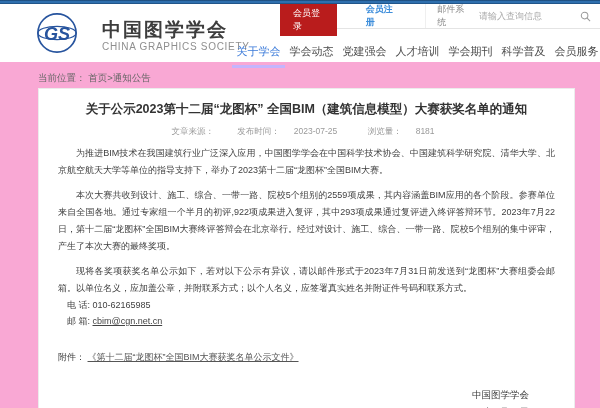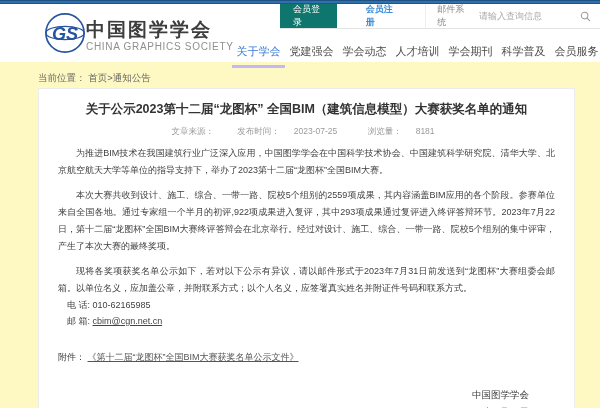--- a/index.html
+++ b/index.html
@@ -4,40 +4,40 @@
 <style>
   * { margin:0; padding:0; box-sizing:border-box; }
   html,body { width:600px; height:408px; overflow:hidden; background:#fff;
               font-family:"Liberation Sans","DejaVu Sans",sans-serif; }
 
   .top-strip { height:4px;
     background:linear-gradient(180deg,#16406b 0%,#2e6fae 35%,#2e6fae 72%,#16406b 100%); }
 
   .header { position:relative; height:58px; background:#fff; }
 
-  .logo { position:absolute; left:44px; top:8px; display:flex; align-items:center; gap:0; cursor:pointer; }
+  .logo { position:absolute; left:36px; top:8px; display:flex; align-items:center; gap:24px; cursor:pointer; }
   .logo-txt { display:flex; flex-direction:column; }
   .logo-cn { font-size:19px; font-weight:bold; color:#3d3d3d; letter-spacing:2px; line-height:22px; }
   .logo-en { font-size:10px; color:#8f8f8f; letter-spacing:0.7px; }
 
   .topbar { position:absolute; left:280px; right:0; top:0; height:25px;
             display:flex; align-items:stretch; border-bottom:1px solid #e4e4e4; font-size:9px; }
-  .tb-login { background:#0f766e; color:#fff; display:flex; align-items:center; padding:8px 13px; cursor:pointer; }
+  .tb-login { background:#b91c1c; color:#fff; display:flex; align-items:center; padding:16px 13px; cursor:pointer; }
   .tb-register { color:#3e8edb; display:flex; align-items:center; padding:0 29px; border-right:1px solid #efefef; cursor:pointer;font-weight:bold; }
   .tb-mail { color:#8a8a8a; display:flex; align-items:center; padding:1px 11px; cursor:pointer; }
   .tb-search-input { border:none; outline:none; background:transparent; width:92px; font-size:9px; color:#666; }
   .tb-search-input::placeholder { color:#a9a9a9; }
   .tb-search-icon { width:34px; display:flex; align-items:center; justify-content:center; cursor:pointer; }
   .tb-spacer { flex:1; }
 
   .nav { position:absolute; left:232px; top:40px; display:flex; font-size:11px; color:#4a4a4a; }
   .nav-item { padding:0 4.5px 6px; cursor:pointer; white-space:nowrap; }
   .nav-item.active { color:#3a7ad9; border-bottom:3px solid #c4b5fd; }
 
-  .page-lower { background:#fef9c3; height:346px; }
+  .page-lower { background:#f9a8d4; height:346px; }
   .breadcrumb { padding:10px 0 0 38px; font-size:9.5px; color:#666; height:26px; }
   .breadcrumb .bc-link { cursor:pointer; }
 
   .card { margin-left:38px; width:537px; height:320px; background:#fff;
           border:1px solid #ececec; border-bottom:none; padding:12px 19px 0; }
 
   .title { text-align:center; font-size:12.5px; font-weight:bold; color:#333; line-height:17px; }
   .meta { text-align:center; font-size:8.5px; color:#9a9a9a; margin-top:8px; line-height:11px; }
   .meta span { margin:0 7px; }
 
@@ -83,22 +83,22 @@
       <svg width="11" height="11" viewBox="0 0 12 12">
         <circle cx="5" cy="5" r="3.6" fill="none" stroke="#999" stroke-width="1.1"></circle>
         <line x1="7.8" y1="7.8" x2="11" y2="11" stroke="#999" stroke-width="1.1"></line>
       </svg>
     </div>
     <div class="tb-spacer"></div>
   </div>
 
   <div class="nav">
     <div class="nav-item active">关于学会</div>
+    <div class="nav-item">学会动态</div>
     <div class="nav-item">党建强会</div>
-    <div class="nav-item">学会动态</div>
     <div class="nav-item">人才培训</div>
     <div class="nav-item">学会期刊</div>
     <div class="nav-item">科学普及</div>
     <div class="nav-item">会员服务</div>
 
   </div>
 </div>
 
 <div class="page-lower">
 

